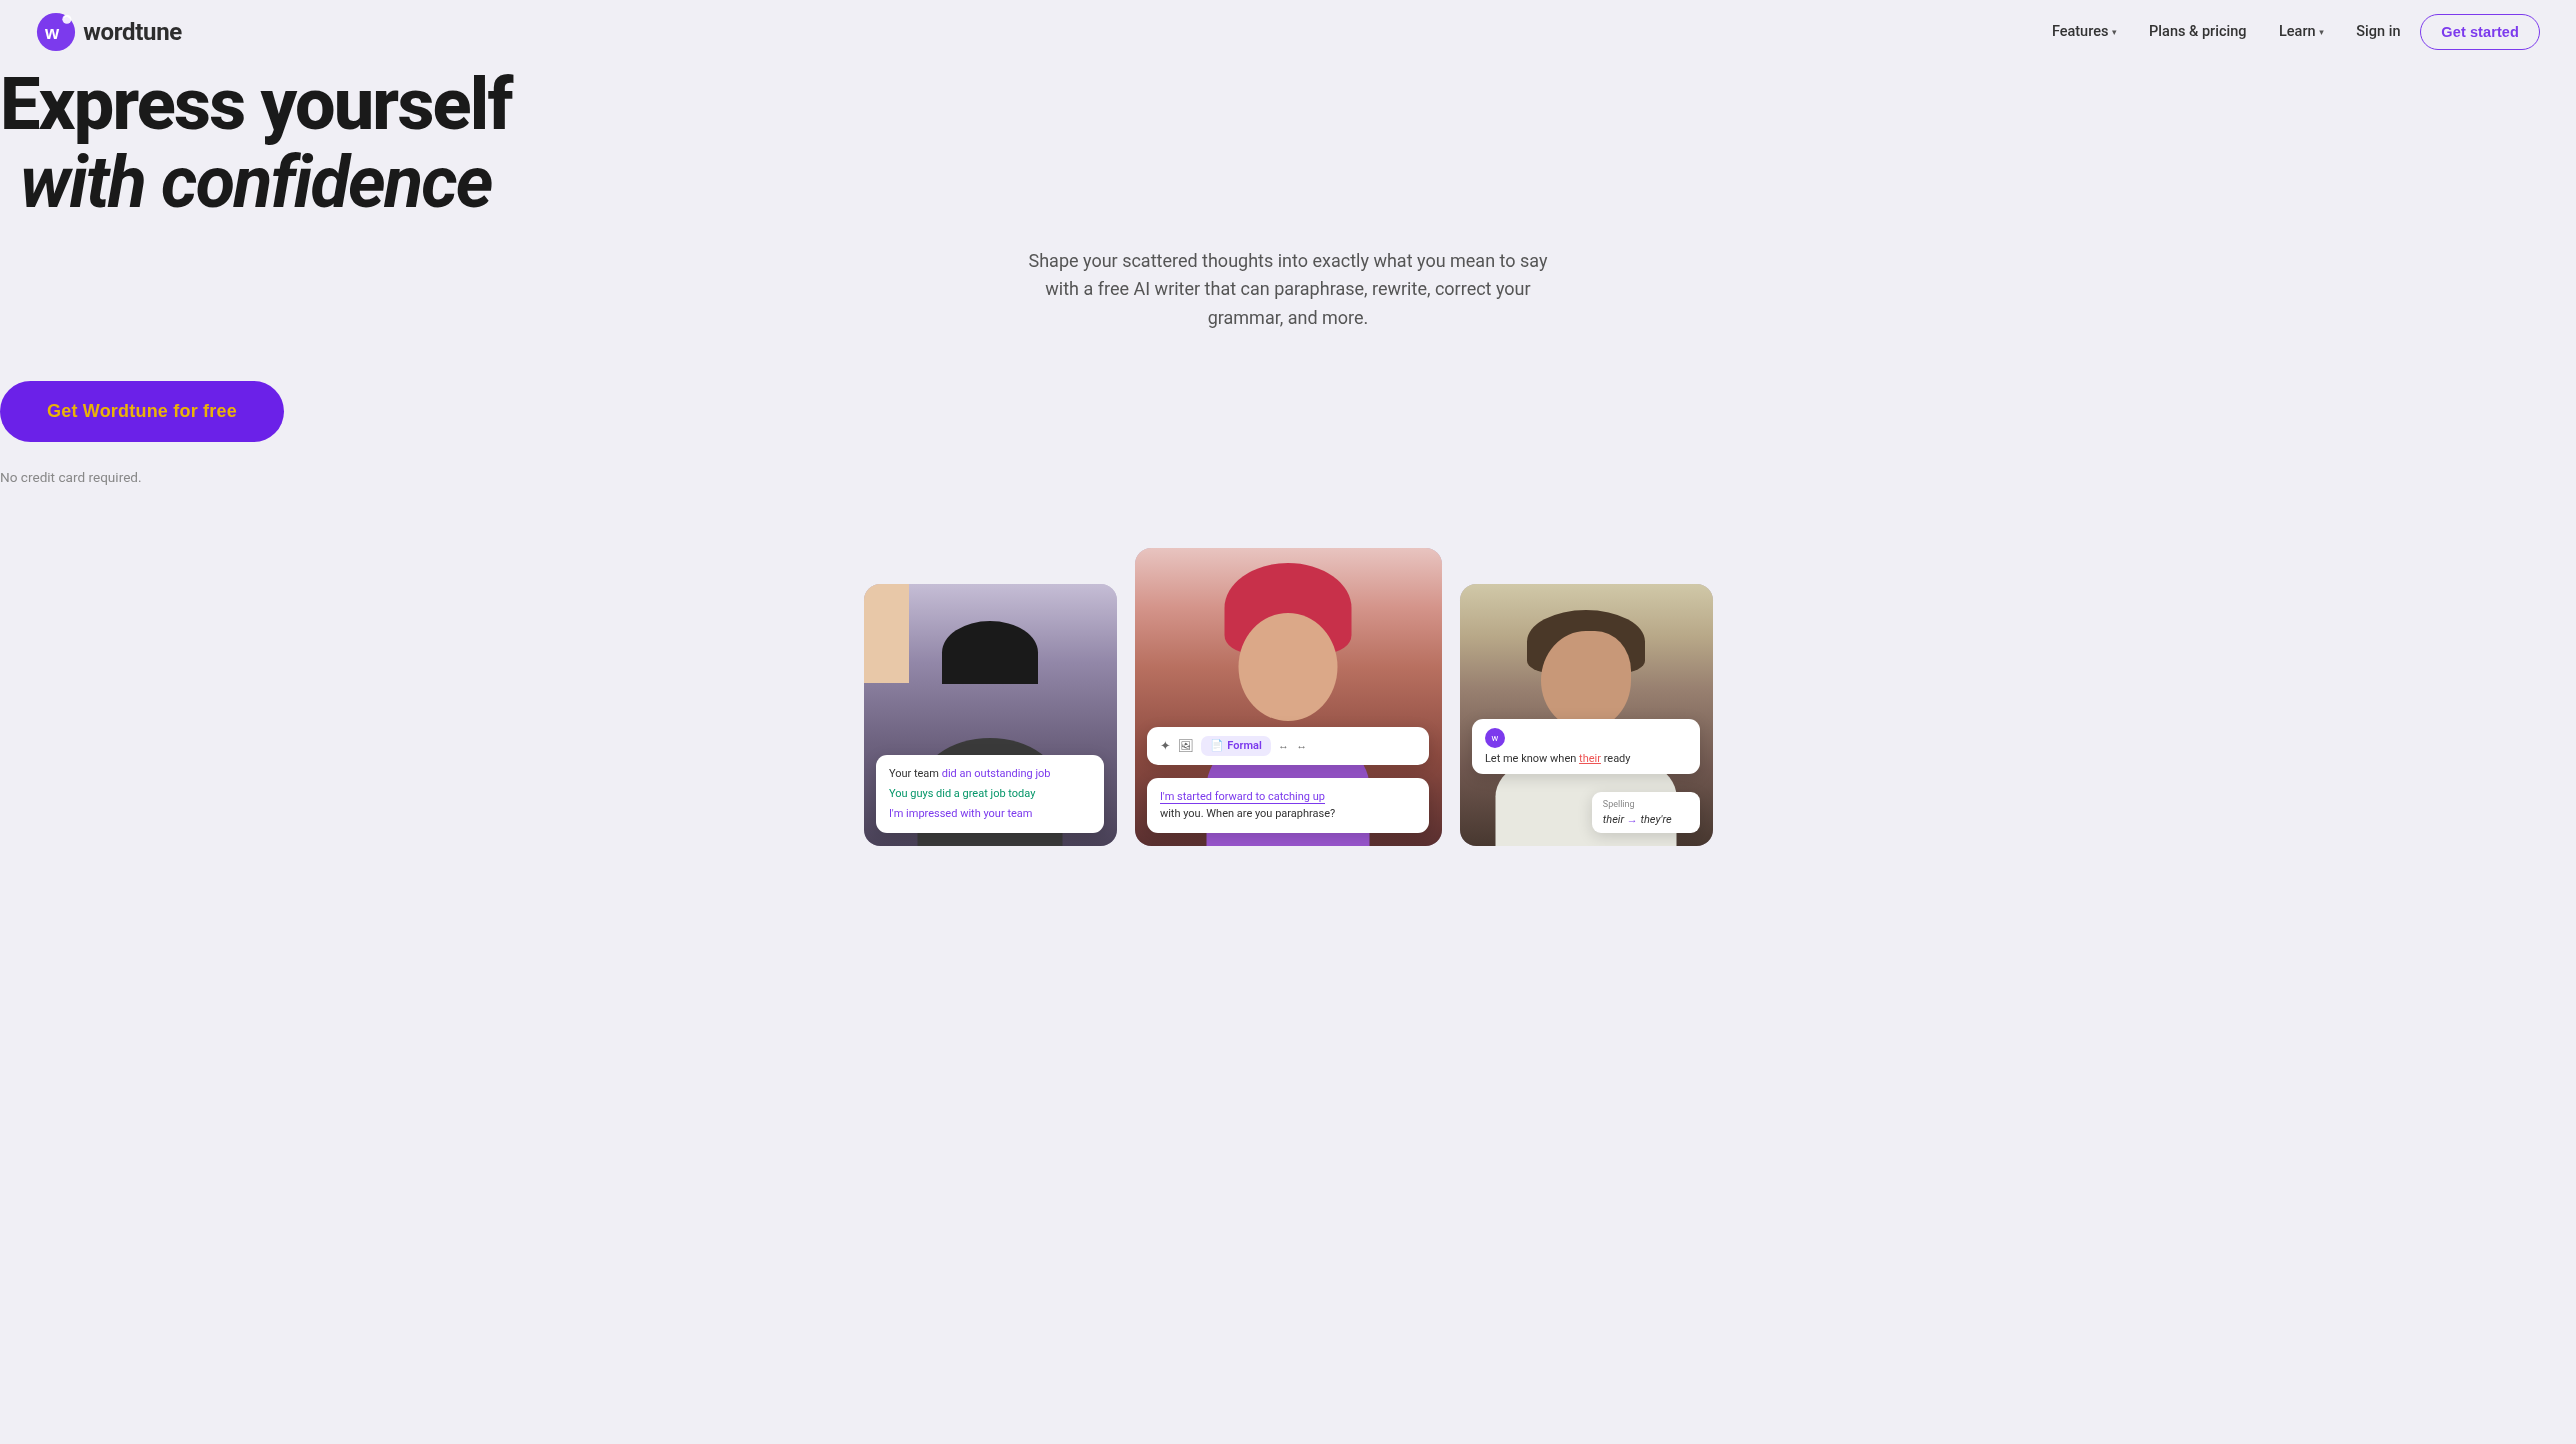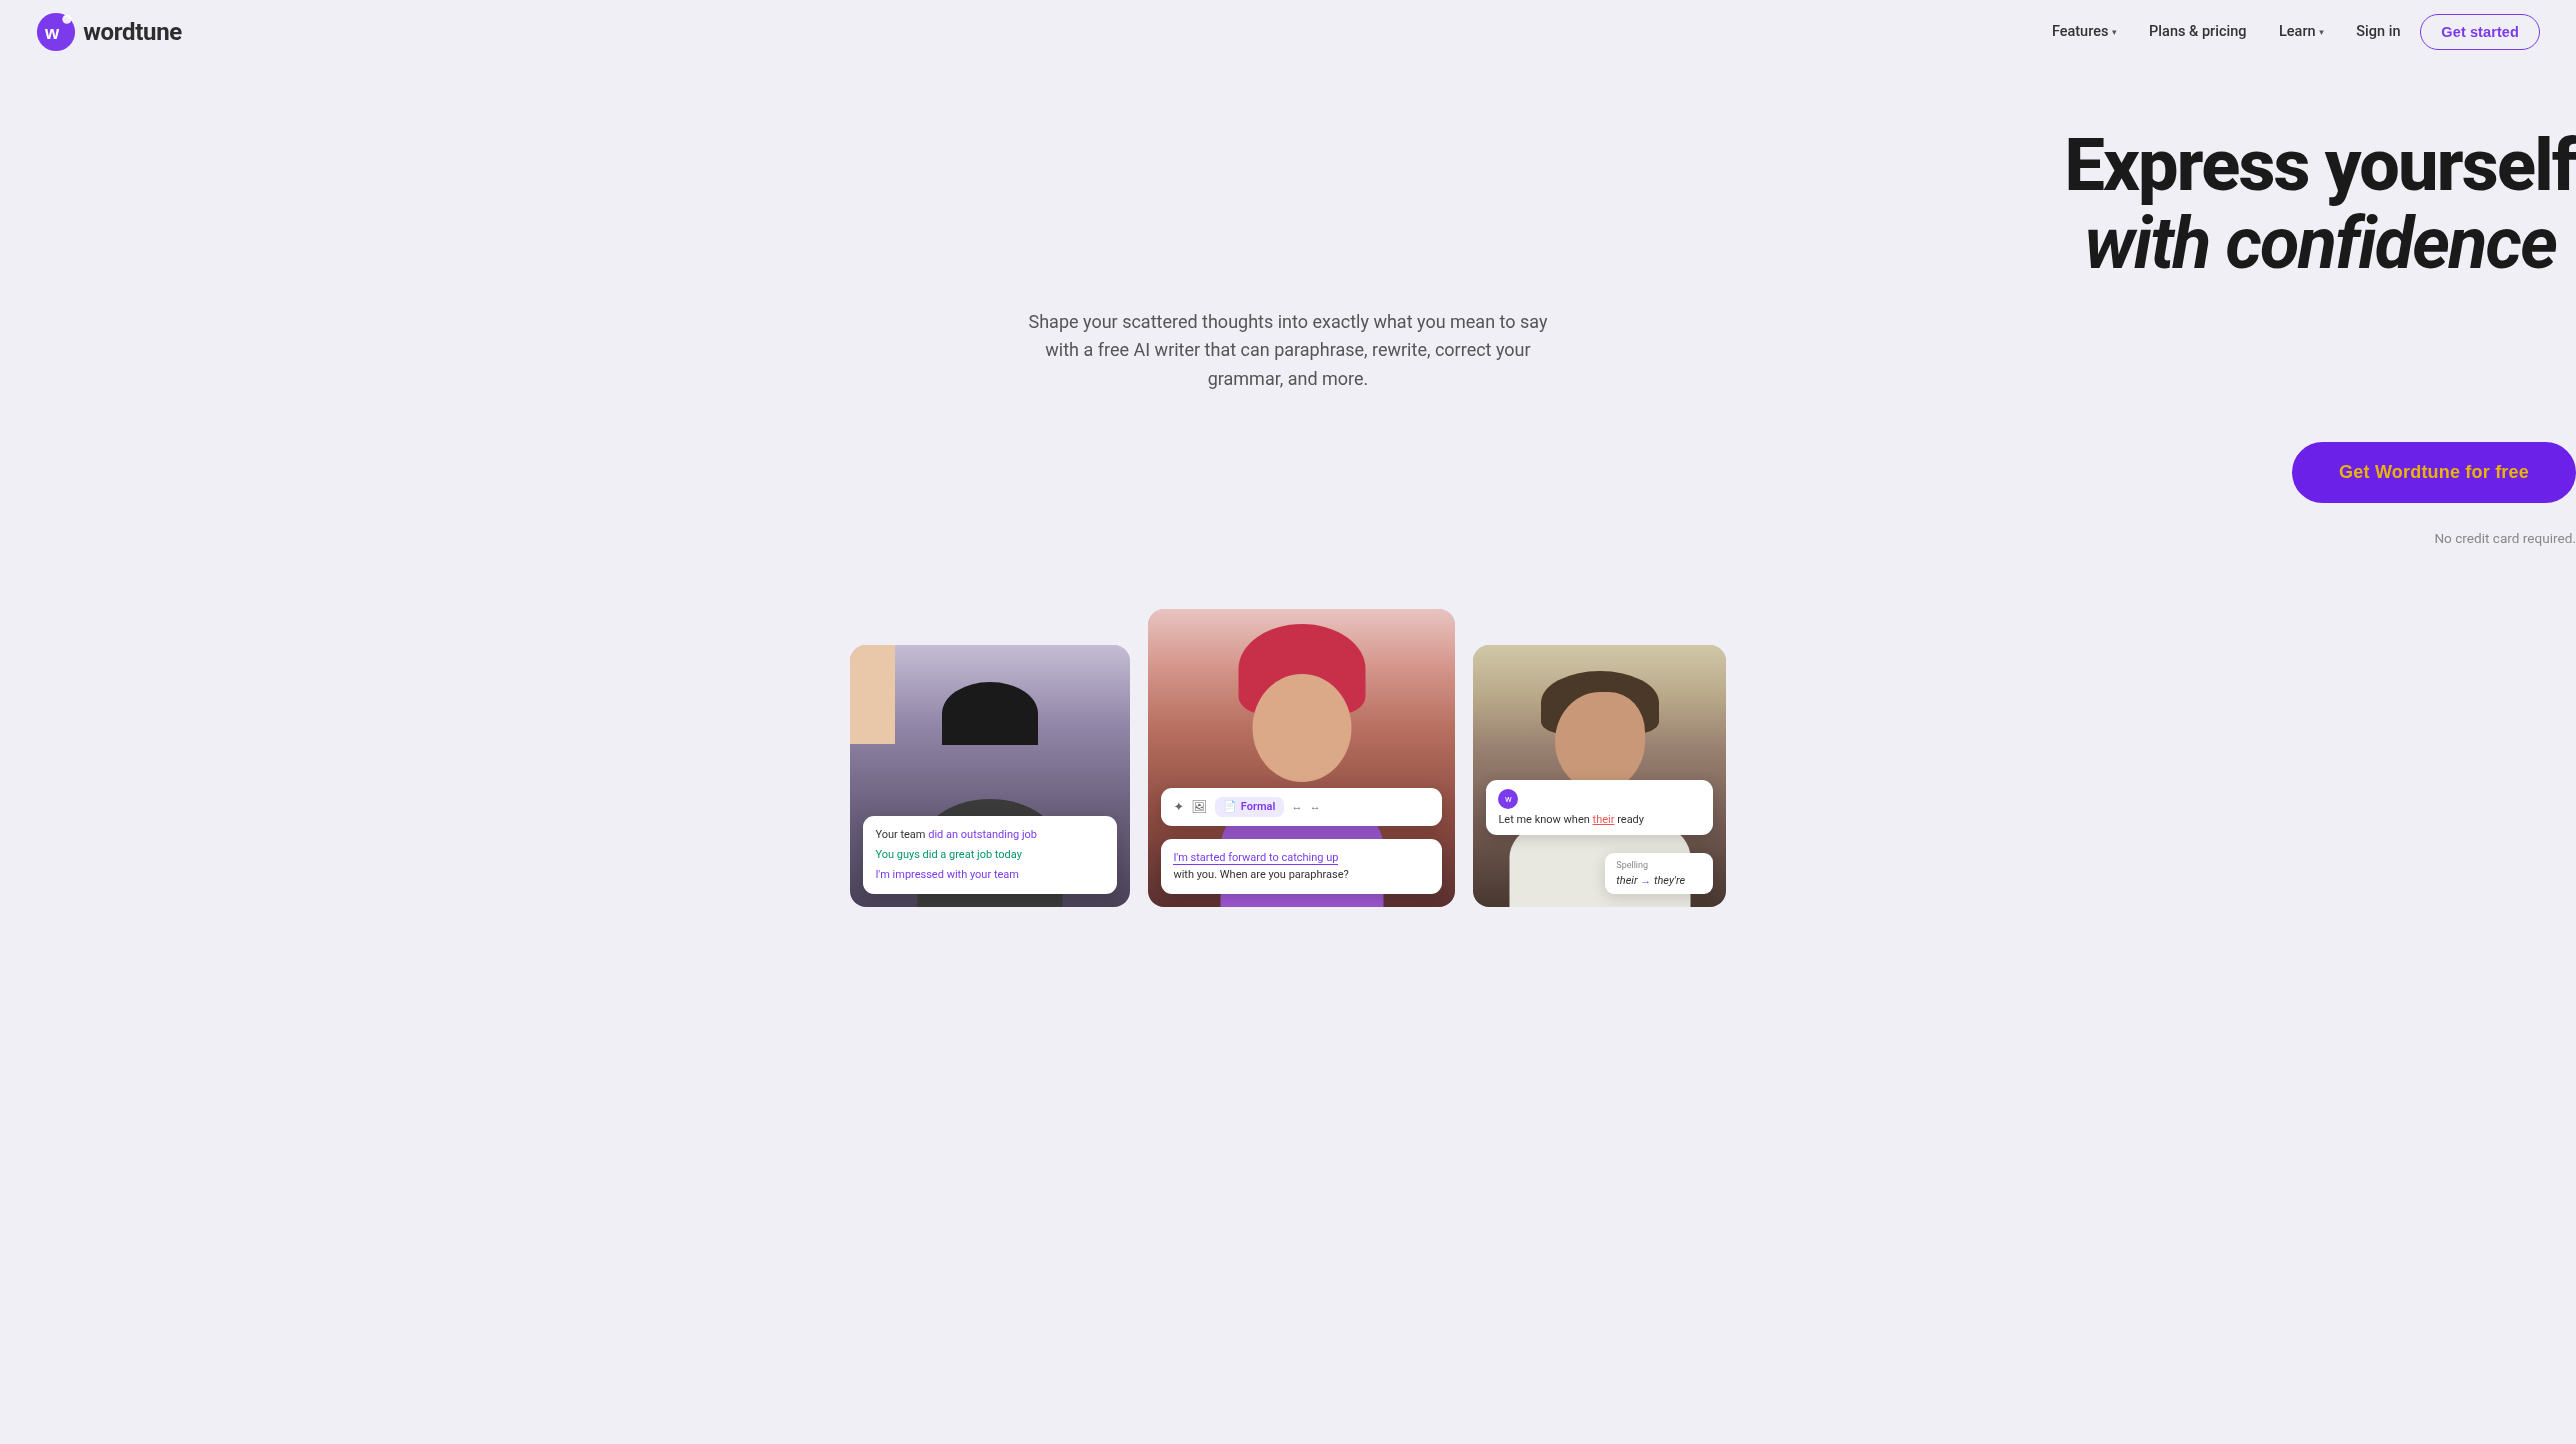--- a/index.html
+++ b/index.html
@@ -88,24 +88,24 @@
       font-size: 14.5px;
       font-weight: 600;
       color: #7c3aed;
       cursor: pointer;
       background: transparent;
       letter-spacing: 0.1px;
     }
 
     
     .hero {
-      padding-top: 100px;
+      padding-top: 39px;
       display: flex;
       flex-direction: column;
-      align-items: flex-end;
+      align-items: flex-start;
       text-align: center;
       padding-bottom: 36px;
     }
 
     .hero-title {
       font-size: 72px;
       font-weight: 800;
       color: #1a1a1a;
       line-height: 1.08;
       margin-top: 27px;
@@ -156,21 +156,21 @@
     }
 
     .card {
       border-radius: 16.3px;
       overflow: hidden;
       position: relative;
       flex-shrink: 0;
     }
 
     .card-left {
-      width: 280px;
+      width: 253px;
       height: 262px;
       background: #c8c2d8;
       margin-bottom: 0;
     }
 
     .card-center {
       width: 307px;
       height: 298px;
       background: #b8aecb;
     }

